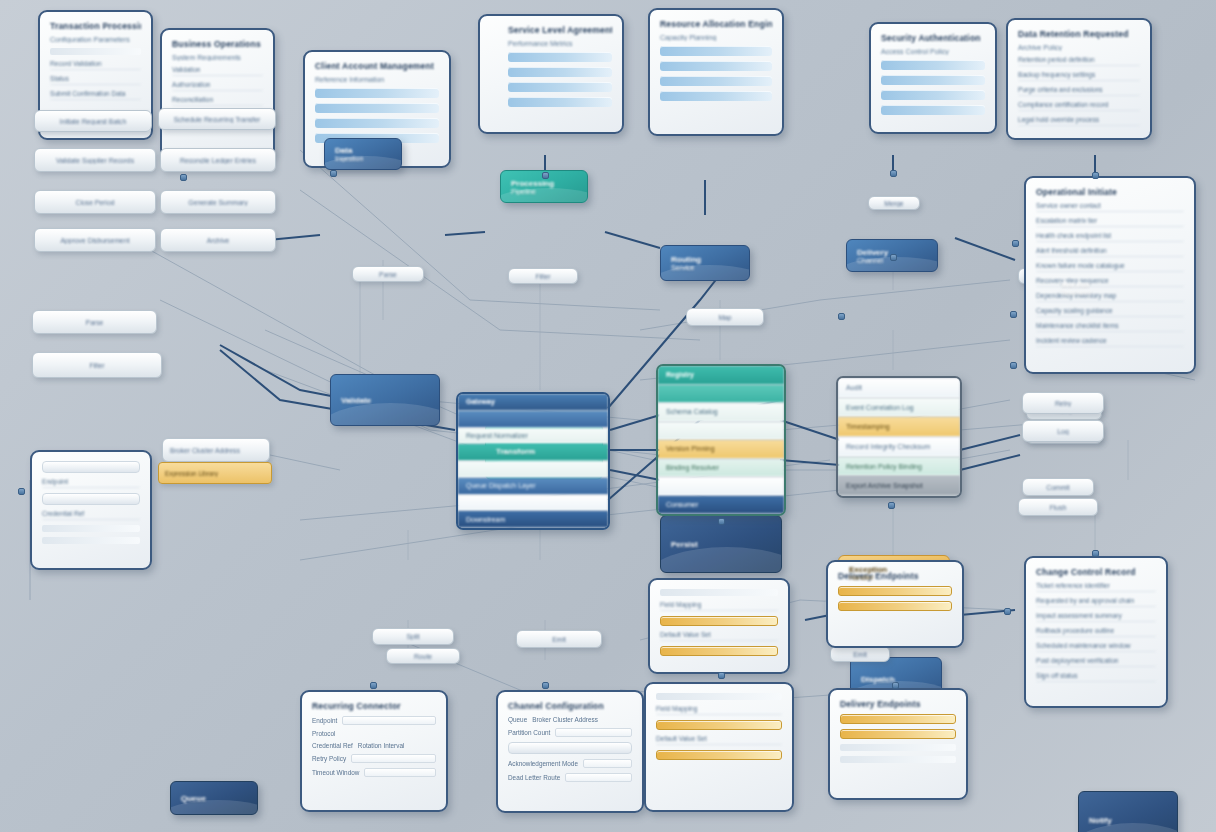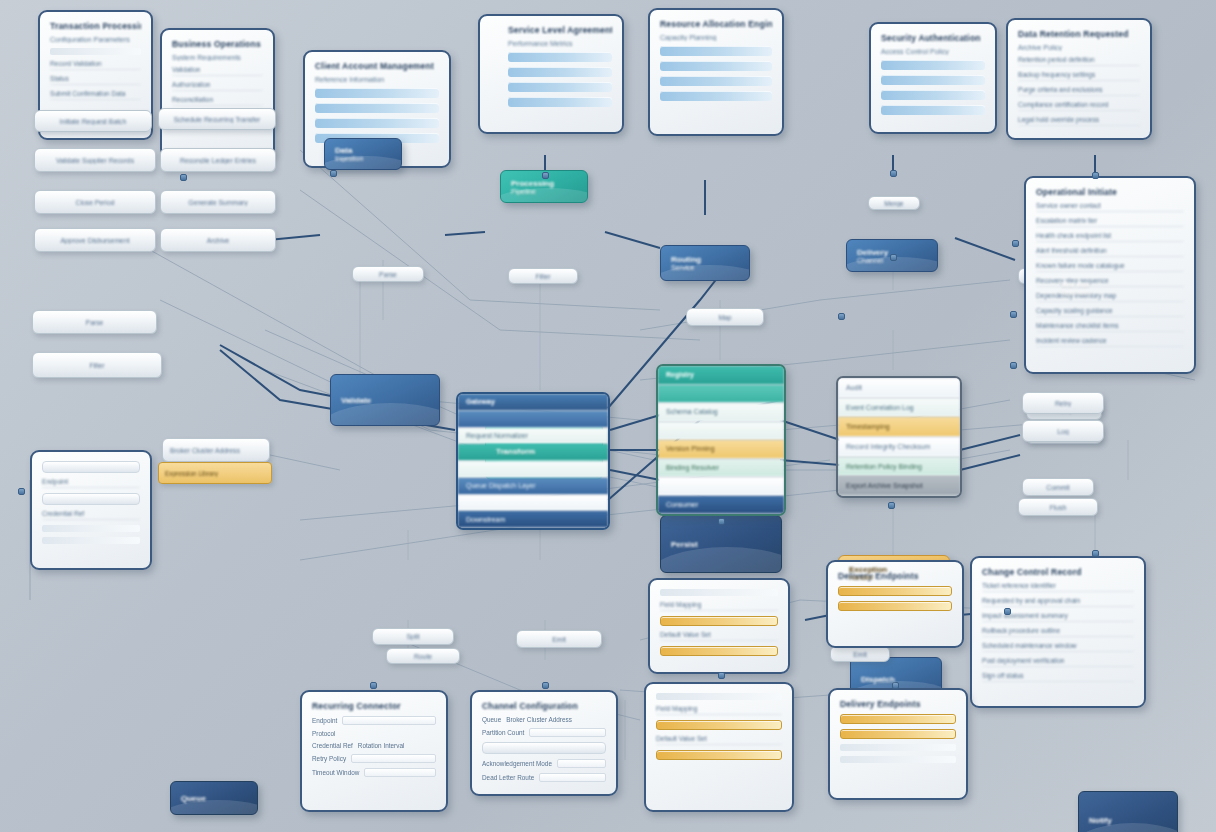--- a/index.html
+++ b/index.html
@@ -462,21 +462,21 @@
     <div class="line txt">Incident review cadence</div>
   </div>
 
   <div class="node pill center" style="left:1022px; top:392px; width:82px; height:22px;">
     <span>Retry</span>
   </div>
   <div class="node pill center" style="left:1022px; top:420px; width:82px; height:22px;">
     <span>Log</span>
   </div>
 
-  <div class="node doc" style="left:970px; top:556px; width:176px; height:152px;">
+  <div class="node doc" style="left:1024px; top:556px; width:144px; height:152px;">
     <div class="title">Change Control Record</div>
     <div class="line txt">Ticket reference identifier</div>
     <div class="line txt">Requested by and approval chain</div>
     <div class="line txt">Impact assessment summary</div>
     <div class="line txt">Rollback procedure outline</div>
     <div class="line txt">Scheduled maintenance window</div>
     <div class="line txt">Post deployment verification</div>
     <div class="line txt">Sign off status</div>
   </div>
 
@@ -496,21 +496,21 @@
     <div class="fld">
       <span class="lab">Retry Policy</span>
       <span class="inp"></span>
     </div>
     <div class="fld">
       <span class="lab">Timeout Window</span>
       <span class="inp"></span>
     </div>
   </div>
 
-  <div class="node doc" style="left:470px; top:690px; width:148px; height:106px;">
+  <div class="node doc" style="left:496px; top:690px; width:148px; height:123px;">
     <div class="title">Channel Configuration</div>
     <div class="fld">
       <span class="lab">Queue</span>
       <span class="lab">Broker Cluster Address</span>
     </div>
     <div class="fld">
       <span class="lab">Partition Count</span>
       <span class="inp"></span>
     </div>
     <div class="pillrow"></div>

